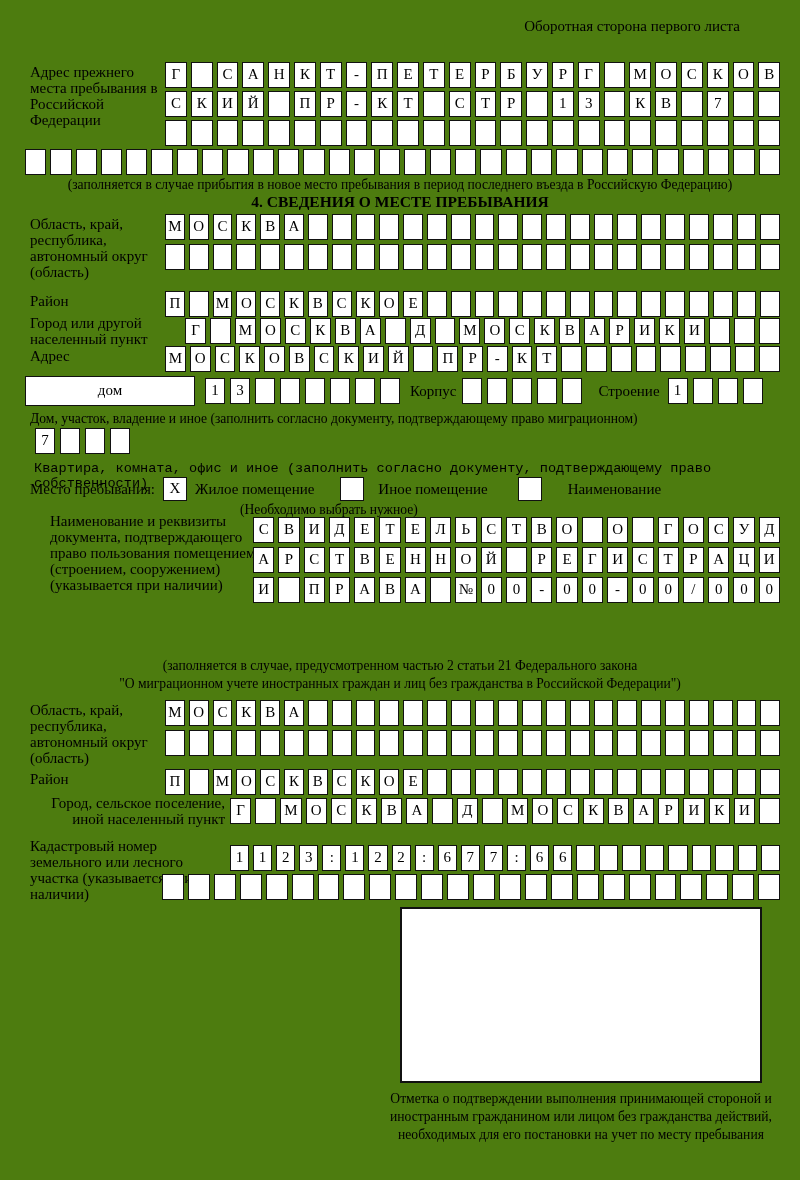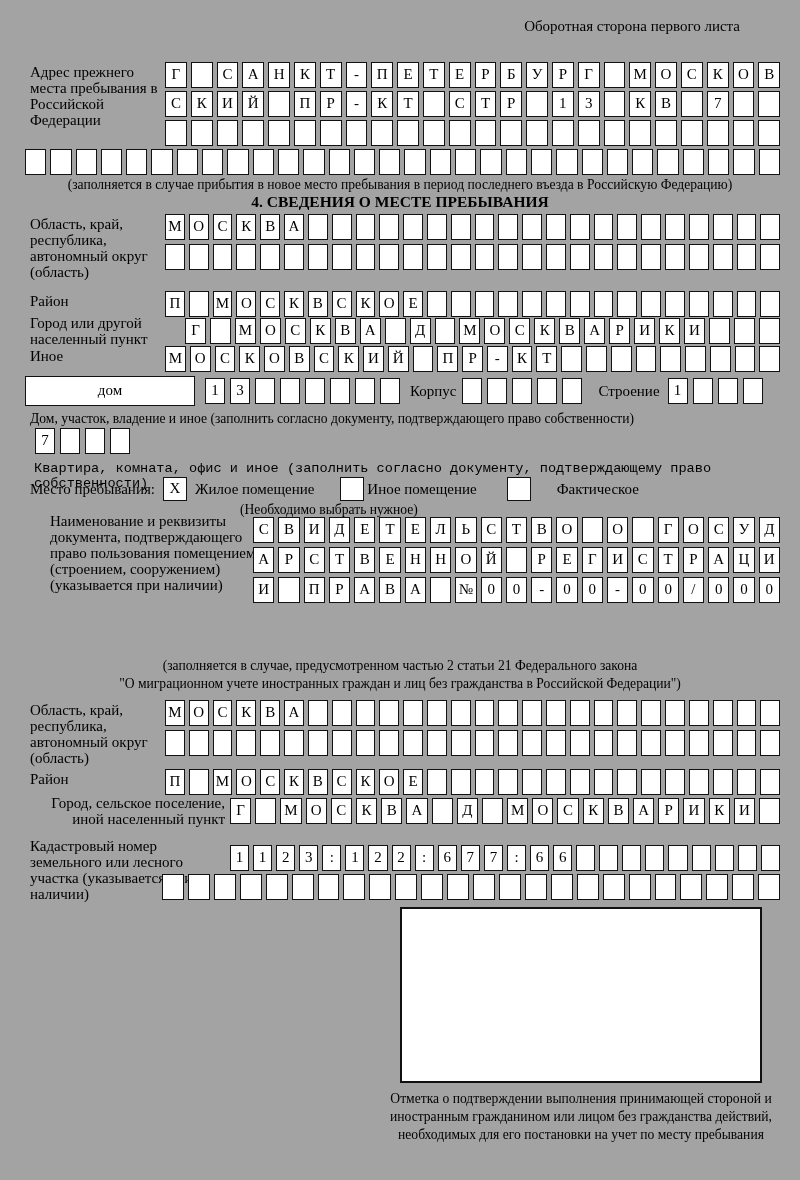--- a/index.html
+++ b/index.html
@@ -1,18 +1,18 @@
 <!DOCTYPE html>
 <html><head>
 <meta charset="utf-8">
 <style>
   html,body { margin:0; padding:0; background:#e8e8e8; }
   .page {
     position:relative; width:800px; height:1180px; margin:0 auto;
-    background:#a3a3a3; color:#000;
+    background:#4d7c0f; color:#000;
     font-family:"Liberation Serif", serif; font-size:15px;
     overflow:hidden;
   }
   .abs { position:absolute; }
   .lbl { line-height:16px; }
   .cells { position:absolute; display:flex; gap:4px; height:26px; }
   .cell {
     flex:1 1 0; box-sizing:border-box; height:26px;
     border:1.6px solid #111; text-align:center;
     font-size:15px; line-height:22px; overflow:hidden; background:#fff;
@@ -264,21 +264,21 @@
       <span class="cell">А</span>
       <span class="cell">Р</span>
       <span class="cell">И</span>
       <span class="cell">К</span>
       <span class="cell">И</span>
       <span class="cell"></span>
       <span class="cell"></span>
       <span class="cell"></span>
     </div>
 
-  <div class="abs lbl" style="left:30px; top:348px;">Иное</div>
+  <div class="abs lbl" style="left:30px; top:348px;">Адрес</div>
   <div class="cells" style="left:165px; top:346px; width:615px;">
       <span class="cell">М</span>
       <span class="cell">О</span>
       <span class="cell">С</span>
       <span class="cell">К</span>
       <span class="cell">О</span>
       <span class="cell">В</span>
       <span class="cell">С</span>
       <span class="cell">К</span>
       <span class="cell">И</span>
@@ -321,40 +321,40 @@
         <span class="cell"></span>
       </div>
     <div style="margin-left:16px;">Строение</div>
     <div class="cells fixed" style="position:static; margin-left:8px;">
         <span class="cell">1</span>
         <span class="cell"></span>
         <span class="cell"></span>
         <span class="cell"></span>
       </div>
   </div>
-  <div class="abs caption" style="left:30px; top:411px;">Дом, участок, владение и иное (заполнить согласно документу, подтверждающего право собственности)</div>
+  <div class="abs caption" style="left:30px; top:411px;">Дом, участок, владение и иное (заполнить согласно документу, подтверждающему право миграционном)</div>
 
   <div class="abs inline-row" style="left:25px; top:428px;">
     <div class="cells fixed" style="position:static; margin-left:10px;">
         <span class="cell">7</span>
         <span class="cell"></span>
         <span class="cell"></span>
         <span class="cell"></span>
       </div>
   </div>
   <div class="abs caption" style="left:34px; top:461px;font-family:Liberation Mono, monospace;">Квартира, комната, офис и иное (заполнить согласно документу, подтверждающему право собственности)</div>
 
   <div class="abs inline-row" style="left:30px; top:477px;">
     <div>Место пребывания:</div>
     <div class="chkbox" style="margin-left:8px;">X</div>
     <div style="margin-left:8px;">Жилое помещение</div>
     <div class="chkbox" style="margin-left:26px;"></div>
-    <div style="margin-left:3px;">Иное помещение</div>
+    <div style="margin-left:14px;">Иное помещение</div>
     <div class="chkbox" style="margin-left:30px;"></div>
-    <div style="margin-left:26px;">Фактическое</div>
+    <div style="margin-left:26px;">Наименование</div>
   </div>
   <div class="abs caption" style="left:240px; top:502px;">(Необходимо выбрать нужное)</div>
 
   <div class="abs lbl" style="left:30px; top:513px; width:218px;margin-left:20px;">Наименование и реквизиты документа, подтверждающего право пользования помещением (строением, сооружением) (указывается при наличии)</div>
   <div class="cells" style="left:253px; top:517px; width:527px;">
       <span class="cell">С</span>
       <span class="cell">В</span>
       <span class="cell">И</span>
       <span class="cell">Д</span>
       <span class="cell">Е</span>

